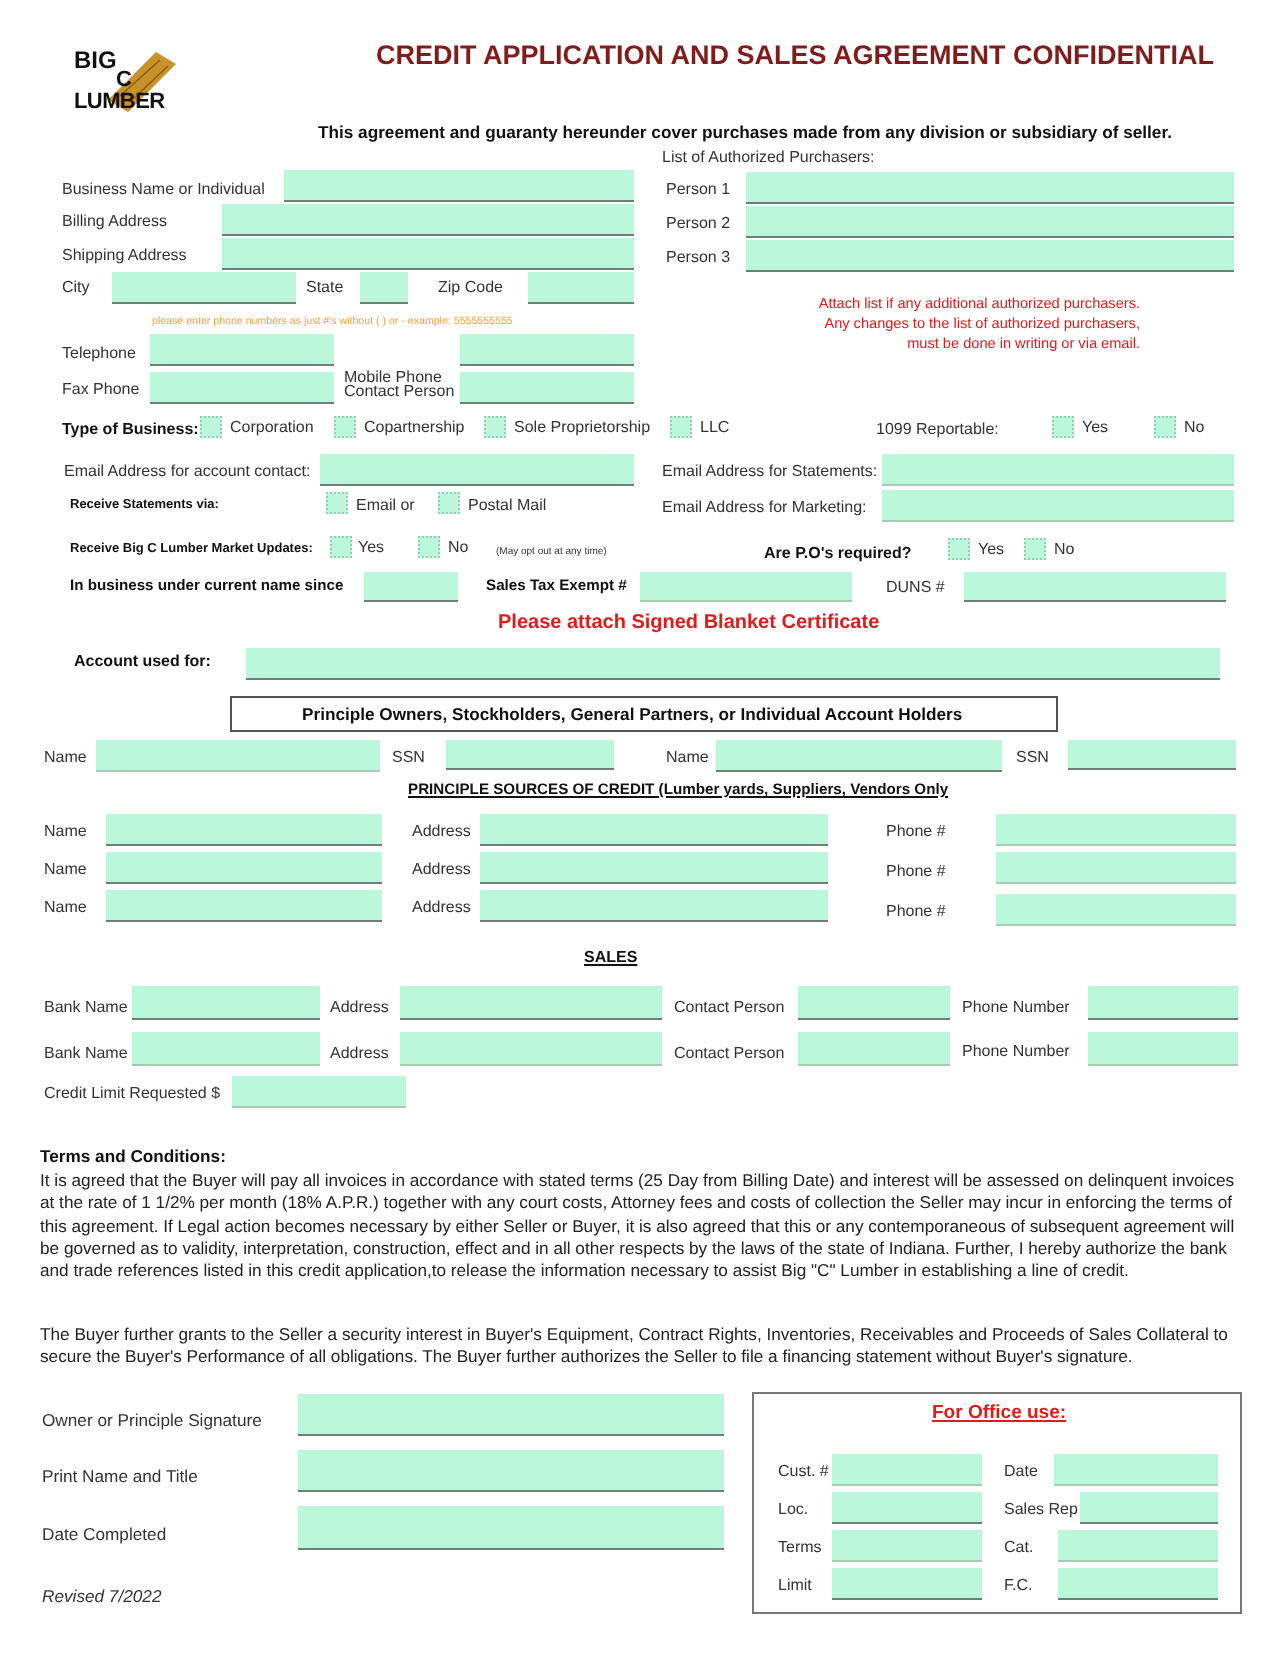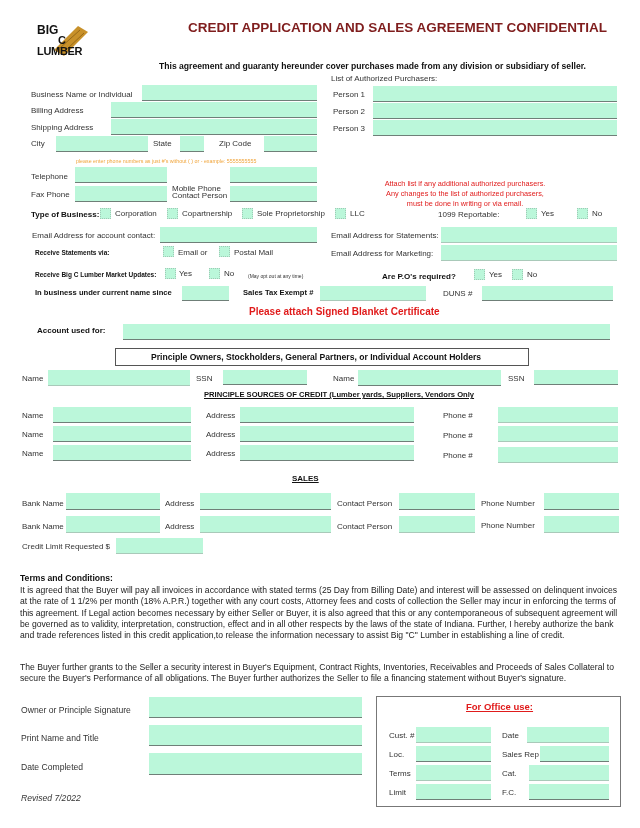--- a/index.html
+++ b/index.html
@@ -54,21 +54,21 @@
 <span class="lbl" style="left:172px;top:191px;">Contact Person</span>
 <div class="fld" style="left:230px;top:186px;width:87px;height:16px;"></div>
 
 <span class="lbl" style="left:331px;top:74px;">List of Authorized Purchasers:</span>
 <span class="lbl" style="left:333px;top:90px;">Person 1</span>
 <div class="fld" style="left:373px;top:86px;width:244px;height:16px;"></div>
 <span class="lbl" style="left:333px;top:107px;">Person 2</span>
 <div class="fld" style="left:373px;top:103px;width:244px;height:16px;"></div>
 <span class="lbl" style="left:333px;top:124px;">Person 3</span>
 <div class="fld" style="left:373px;top:120px;width:244px;height:16px;"></div>
-<div class="abs red" style="left:360px;top:147px;width:210px;text-align:center;font-size:7.3px;line-height:10px;margin-top:32px;">
+<div class="abs red" style="left:360px;top:147px;width:210px;text-align:right;font-size:7.3px;line-height:10px;">
   <div>Attach list if any additional authorized purchasers.</div>
   <div>Any changes to the list of authorized purchasers,</div>
   <div>must be done in writing or via email.</div>
 </div>
 
 <span class="lbl bold" style="left:31px;top:210px;">Type of Business:</span>
 <div class="chk" style="left:100px;top:208px;"></div>
 <span class="lbl" style="left:115px;top:209px;">Corporation</span>
 <div class="chk" style="left:167px;top:208px;"></div>
 <span class="lbl" style="left:182px;top:209px;">Copartnership</span>

